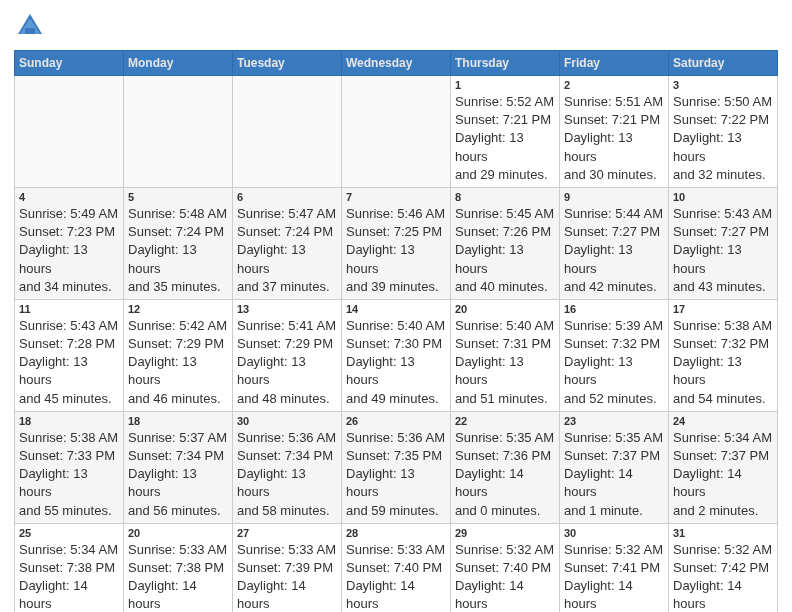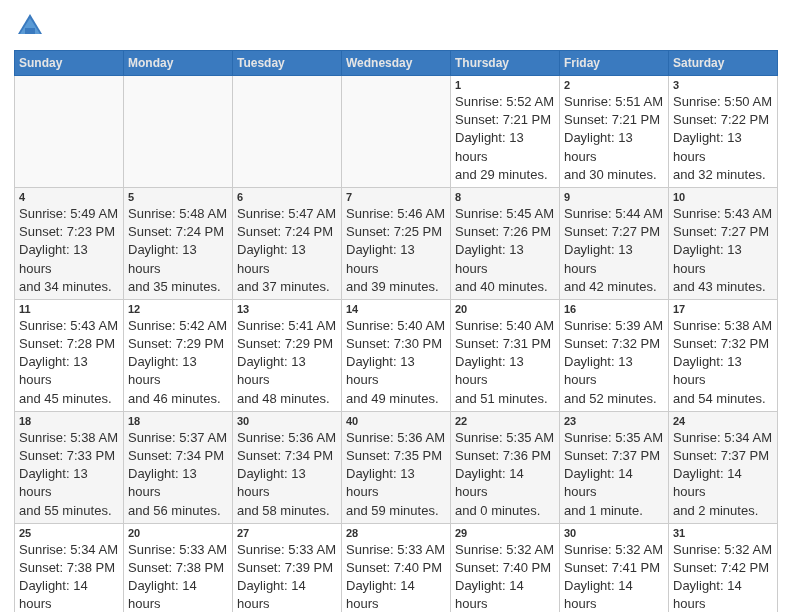--- a/index.html
+++ b/index.html
@@ -219,21 +219,21 @@
           </td>
           <td>
             <div class="day-num">18</div>
             <div class="day-info">Sunrise: 5:37 AM<br>Sunset: 7:34 PM<br>Daylight: 13 hours<br>and 56 minutes.</div>
           </td>
           <td>
             <div class="day-num">30</div>
             <div class="day-info">Sunrise: 5:36 AM<br>Sunset: 7:34 PM<br>Daylight: 13 hours<br>and 58 minutes.</div>
           </td>
           <td>
-            <div class="day-num">40</div>
+            <div class="day-num">26</div>
             <div class="day-info">Sunrise: 5:36 AM<br>Sunset: 7:35 PM<br>Daylight: 13 hours<br>and 59 minutes.</div>
           </td>
           <td>
             <div class="day-num">22</div>
             <div class="day-info">Sunrise: 5:35 AM<br>Sunset: 7:36 PM<br>Daylight: 14 hours<br>and 0 minutes.</div>
           </td>
           <td>
             <div class="day-num">23</div>
             <div class="day-info">Sunrise: 5:35 AM<br>Sunset: 7:37 PM<br>Daylight: 14 hours<br>and 1 minute.</div>
           </td>

